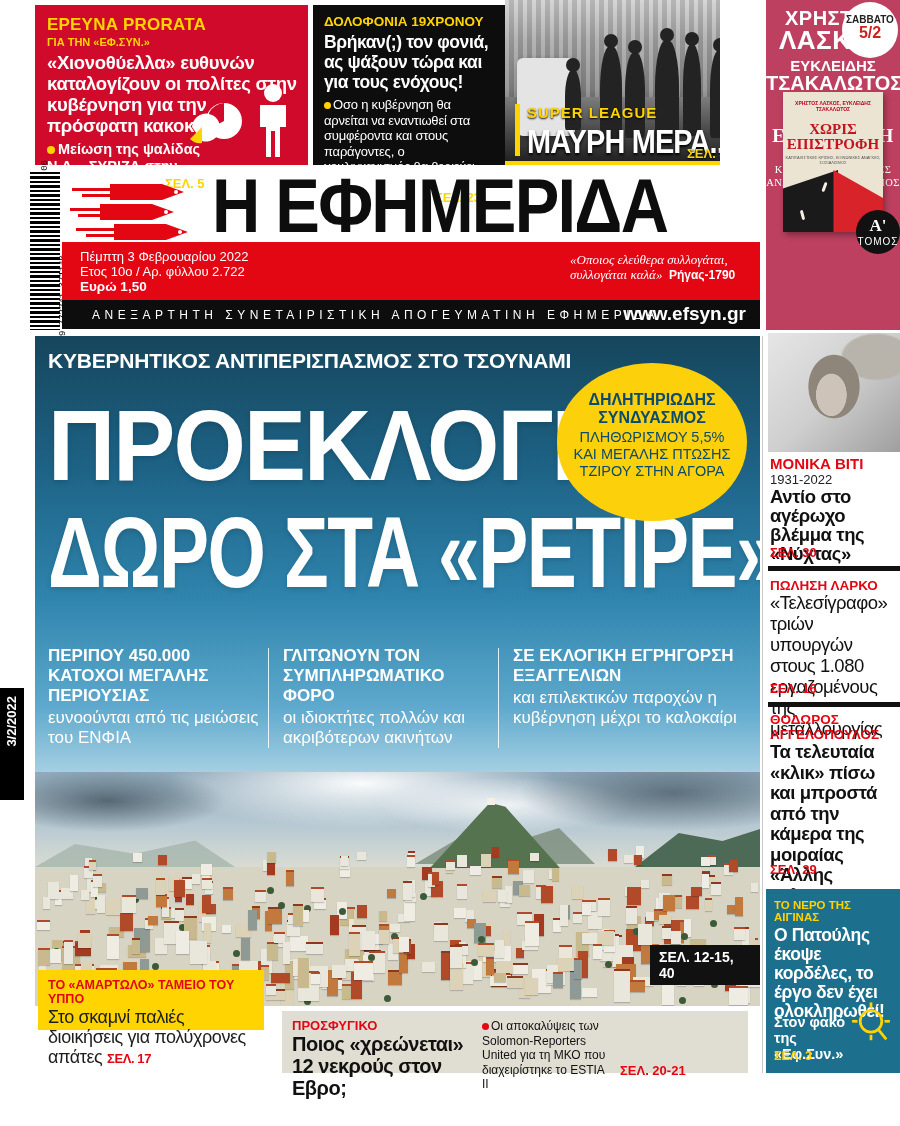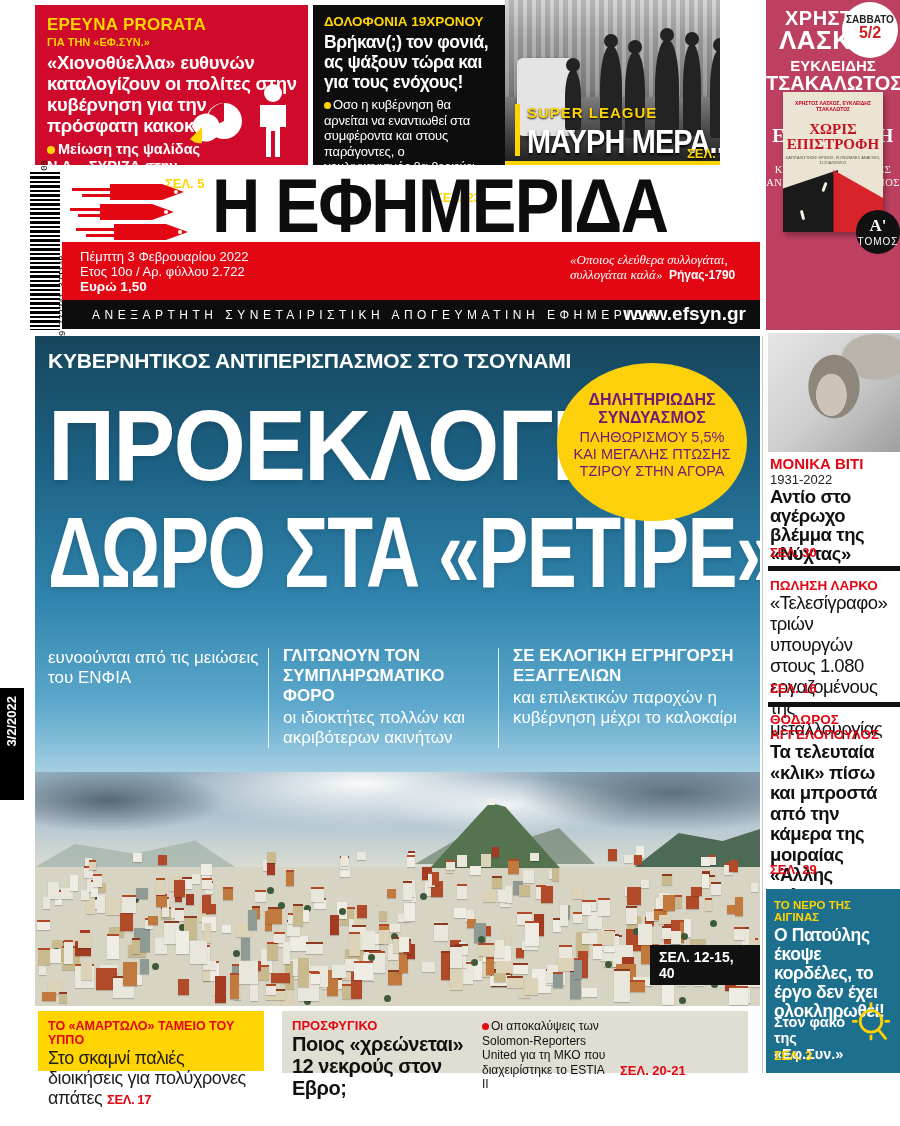--- a/index.html
+++ b/index.html
@@ -79,21 +79,21 @@
   #blackbar .web{position:absolute;right:14px;top:3px;font-size:19px;font-weight:bold;}
 
   
   #main-blue{left:35px;top:336px;width:725px;height:436px;background:linear-gradient(180deg,#16465c 0%,#1d6285 30%,#2f84ad 60%,#5ea9cd 85%,#a5cfe2 100%);overflow:hidden;}
   #kicker{left:13px;top:12px;color:#fff;font-weight:bold;font-size:21px;line-height:26px;letter-spacing:-.2px;}
   .hline{position:absolute;color:#fff;font-weight:900;font-size:100px;line-height:95px;letter-spacing:-2px;text-shadow:0 2px 6px rgba(0,0,0,.15);}
   #hl1{left:13px;top:62px;}
   #hl1 .condX{transform:scaleX(.93);}
   #hl2{left:13px;top:169px;}
   #hl2 .condX{transform:scaleX(.75);}
-  #badge{left:522px;top:27px;width:190px;height:158px;border-radius:50%;background:#fcd10c;color:#701a75;text-align:center;box-sizing:border-box;padding-top:28px;}
+  #badge{left:522px;top:27px;width:190px;height:158px;border-radius:50%;background:#fcd10c;color:#0c4a6e;text-align:center;box-sizing:border-box;padding-top:28px;}
   #badge .b1{font-weight:bold;font-size:16px;line-height:18px;}
   #badge .b2{font-size:14.5px;line-height:17px;margin-top:2px;padding:0 14px;}
   .col{position:absolute;top:310px;color:#fff;}
   .col .cb{font-weight:bold;font-size:17px;line-height:20px;}
   .col .ct{font-weight:300;font-size:17px;line-height:20px;margin-top:2px;}
   #col1{left:13px;width:215px;}
   #col2{left:248px;width:215px;}
   #col3{left:478px;width:240px;}
   .colsep{position:absolute;top:312px;width:1px;height:100px;background:rgba(255,255,255,.85);}
   #sep1{left:233px;} #sep2{left:463px;}
@@ -138,21 +138,21 @@
   #ang-hl{left:770px;top:742px;width:126px;font-weight:bold;font-size:18.5px;line-height:20.5px;color:#111;letter-spacing:-.4px;}
   #ang-pref{left:770px;top:862px;font-size:13px;}
   #aegina{left:766px;top:889px;width:134px;height:184px;background:#1d6f8e;color:#fff;box-sizing:border-box;padding:10px 8px;}
   #aegina .k{color:#ffd400;font-weight:bold;font-size:11.5px;}
   #aegina .hl{font-weight:bold;font-size:17.5px;line-height:19px;margin-top:3px;letter-spacing:-.4px;}
   #aegina .sub{position:absolute;left:8px;top:125px;font-weight:bold;font-size:14.5px;line-height:16px;}
   #aegina .pref{position:absolute;left:8px;top:160px;color:#ffd400;font-weight:bold;font-size:12.5px;}
   #lens-icon{position:absolute;right:2px;top:108px;width:54px;height:54px;}
 
   
-  #b-yellow{left:38px;top:1011px;width:226px;height:60px;background:#ffd400;padding:8px 10px;box-sizing:border-box;}
+  #b-yellow{left:38px;top:970px;width:226px;height:60px;background:#ffd400;padding:8px 10px;box-sizing:border-box;}
   #b-yellow .k{color:#e30613;font-weight:bold;font-size:12.5px;}
   #b-yellow .hl{color:#1d1d1b;font-size:18px;line-height:20px;margin-top:1px;letter-spacing:-.4px;}
   #b-yellow .pref{color:#e30613;font-weight:bold;font-size:13px;}
   #b-gray{left:282px;top:1011px;width:466px;height:62px;background:#e0ded2;box-sizing:border-box;padding:7px 10px;}
   #b-gray .k{color:#e30613;font-weight:bold;font-size:13px;}
   #b-gray .hl{position:absolute;left:10px;top:22px;width:180px;color:#111;font-weight:bold;font-size:20px;line-height:22px;letter-spacing:-.5px;}
   .gb{position:absolute;top:8px;width:130px;font-size:12px;line-height:14.5px;color:#111;}
   #gb1{left:200px;} #gb2{left:338px;}
   .gdot{display:inline-block;width:7px;height:7px;border-radius:50%;background:#e30613;margin-right:2px;}
   #gb-pref{position:absolute;left:338px;top:52px;color:#e30613;font-weight:bold;font-size:13px;}
@@ -297,20 +297,21 @@
       <div class="nowrap">ΚΥΒΕΡΝΗΤΙΚΟΣ ΑΝΤΙΠΕΡΙΣΠΑΣΜΟΣ ΣΤΟ ΤΣΟΥΝΑΜΙ</div>
     </div>
     <div class="hline nowrap" id="hl1"><span class="condX">ΠΡΟΕΚΛΟΓΙΚΟ</span></div>
     <div class="hline nowrap" id="hl2"><span class="condX">ΔΩΡΟ ΣΤΑ «ΡΕΤΙΡΕ»</span></div>
     <div class="abs" id="badge">
       <div class="b1">ΔΗΛΗΤΗΡΙΩΔΗΣ</div>
       <div class="b1">ΣΥΝΔΥΑΣΜΟΣ</div>
       <div class="b2">ΠΛΗΘΩΡΙΣΜΟΥ 5,5% ΚΑΙ ΜΕΓΑΛΗΣ ΠΤΩΣΗΣ ΤΖΙΡΟΥ ΣΤΗΝ ΑΓΟΡΑ</div>
     </div>
     <div class="col" id="col1">
+      <div class="cb">ΠΕΡΙΠΟΥ 450.000 ΚΑΤΟΧΟΙ ΜΕΓΑΛΗΣ ΠΕΡΙΟΥΣΙΑΣ</div>
       <div class="ct">ευνοούνται από τις μειώσεις του ΕΝΦΙΑ</div>
     </div>
     <div class="colsep" id="sep1"></div>
     <div class="col" id="col2">
       <div class="cb">ΓΛΙΤΩΝΟΥΝ ΤΟΝ ΣΥΜΠΛΗΡΩΜΑΤΙΚΟ ΦΟΡΟ</div>
       <div class="ct">οι ιδιοκτήτες πολλών και ακριβότερων ακινήτων</div>
     </div>
     <div class="colsep" id="sep2"></div>
     <div class="col" id="col3">
       <div class="cb">ΣΕ ΕΚΛΟΓΙΚΗ ΕΓΡΗΓΟΡΣΗ ΕΞΑΓΓΕΛΙΩΝ</div>

